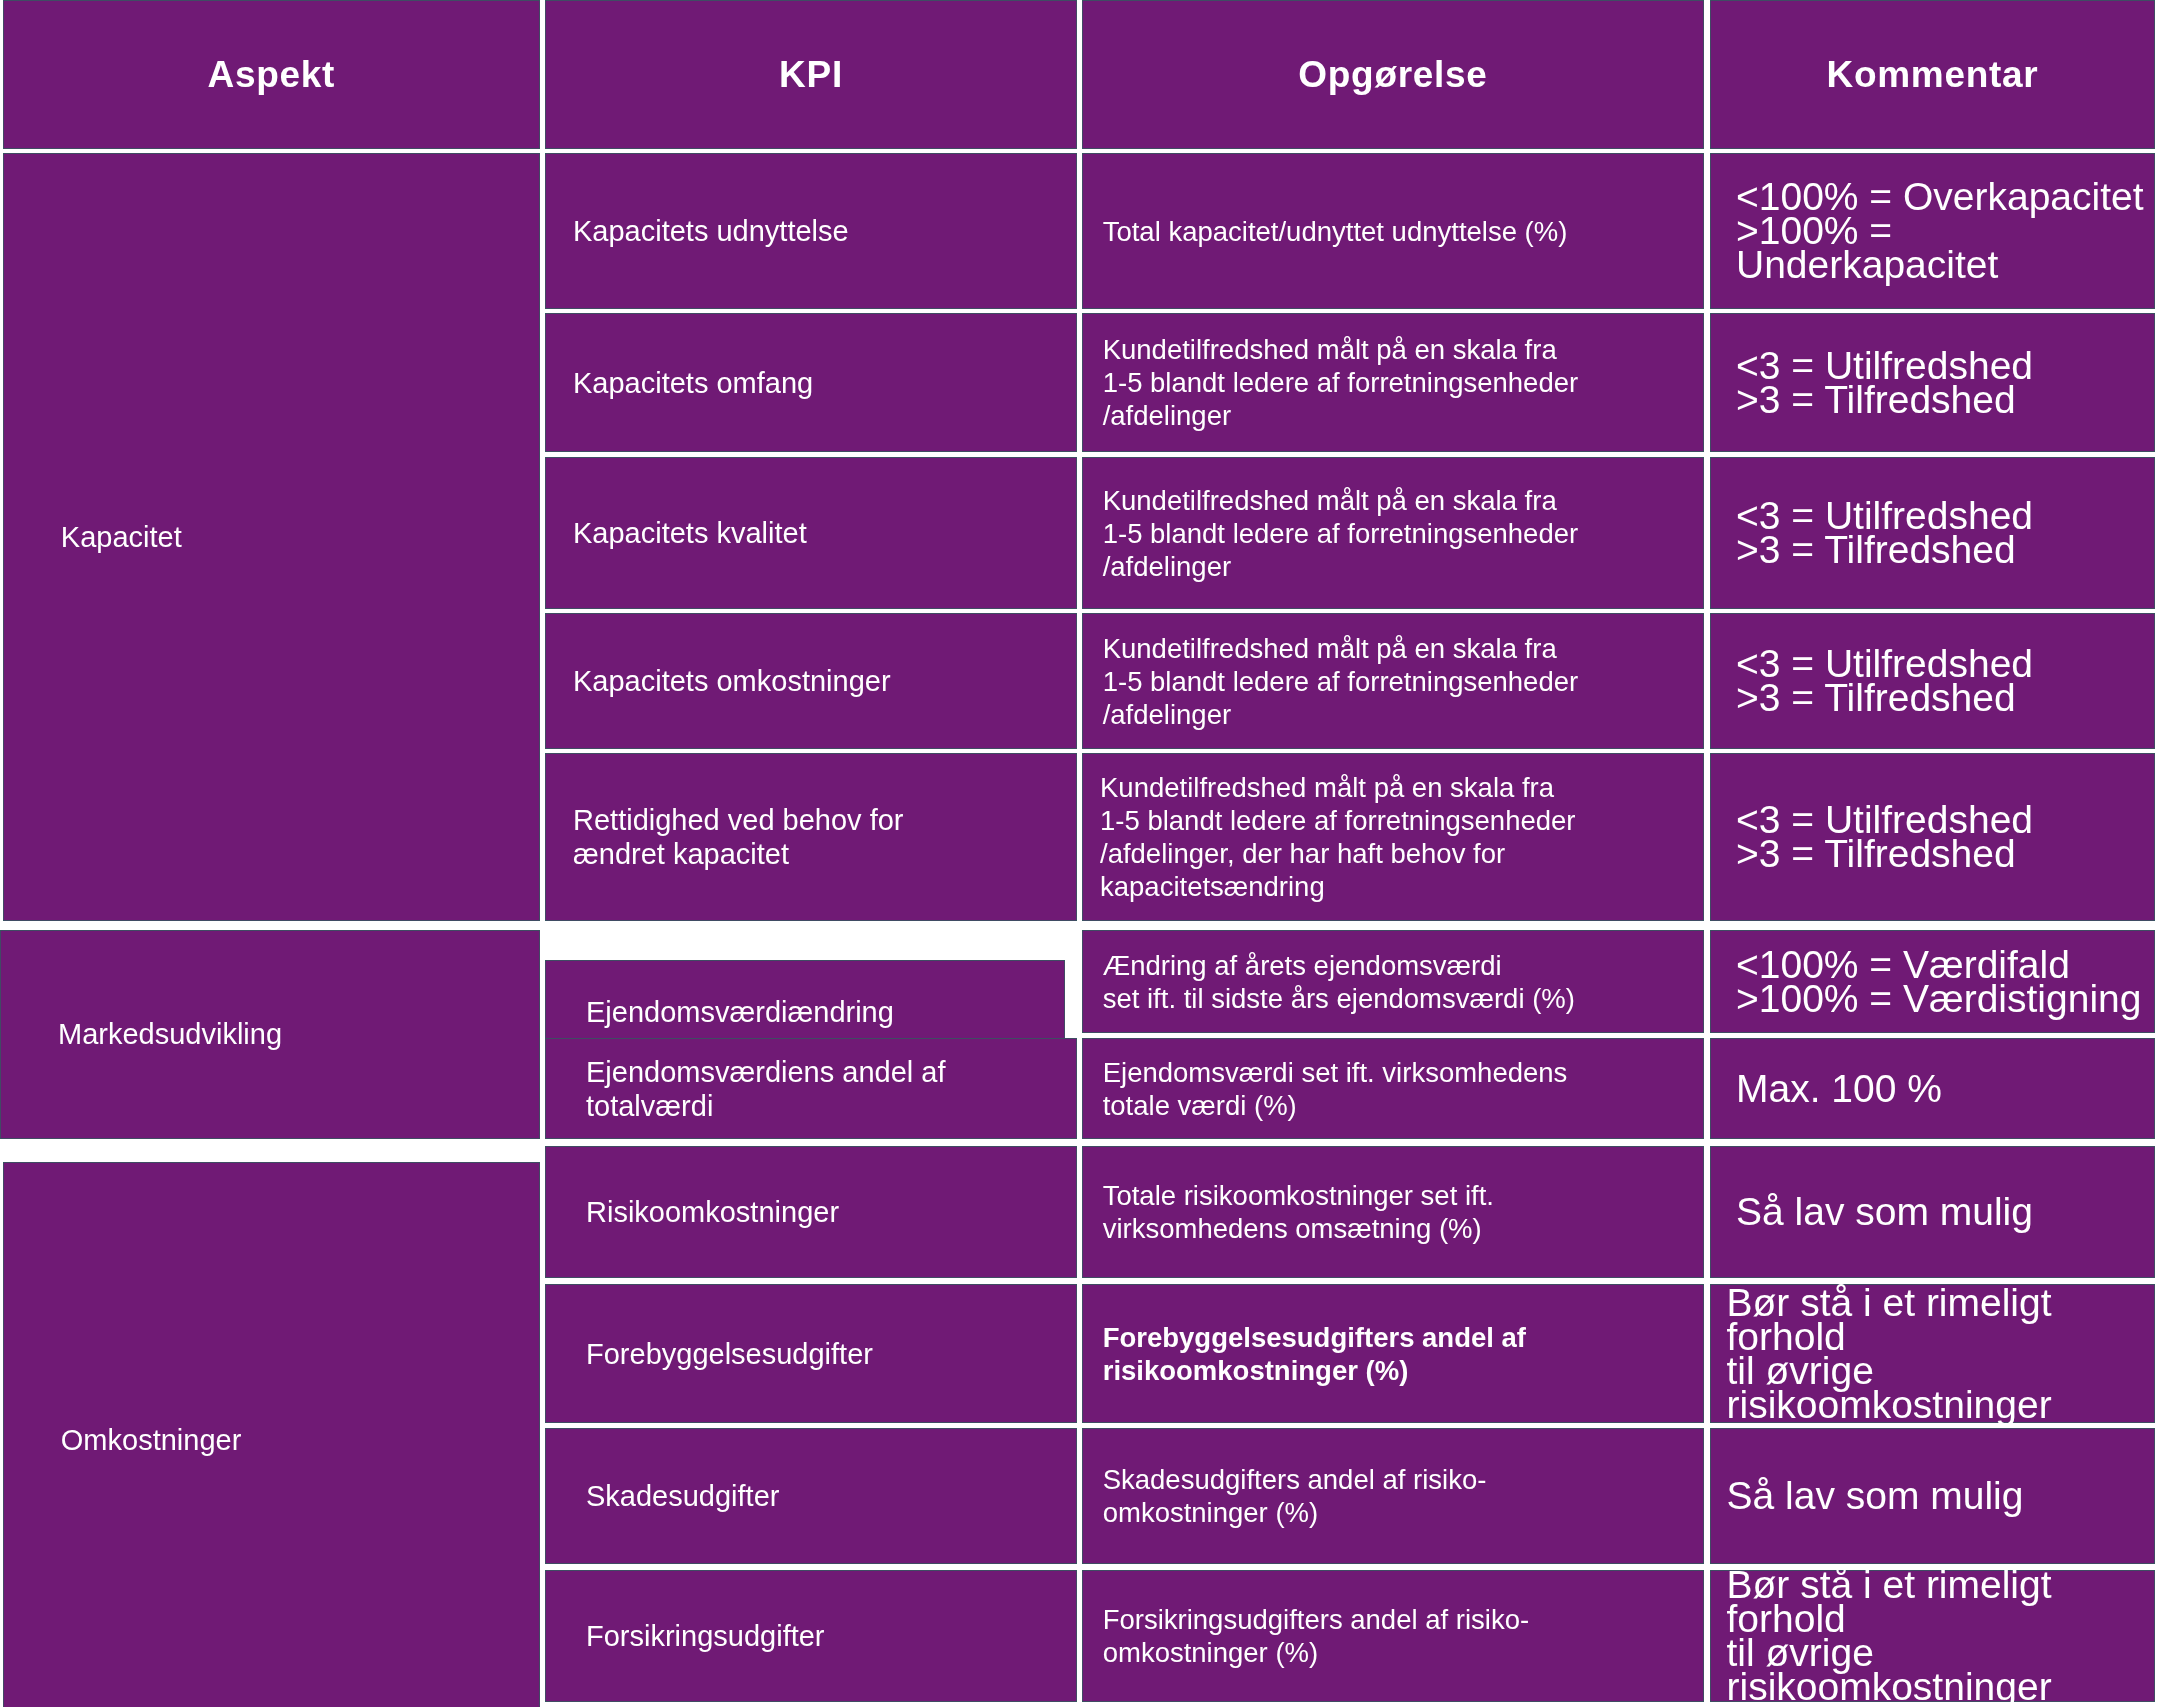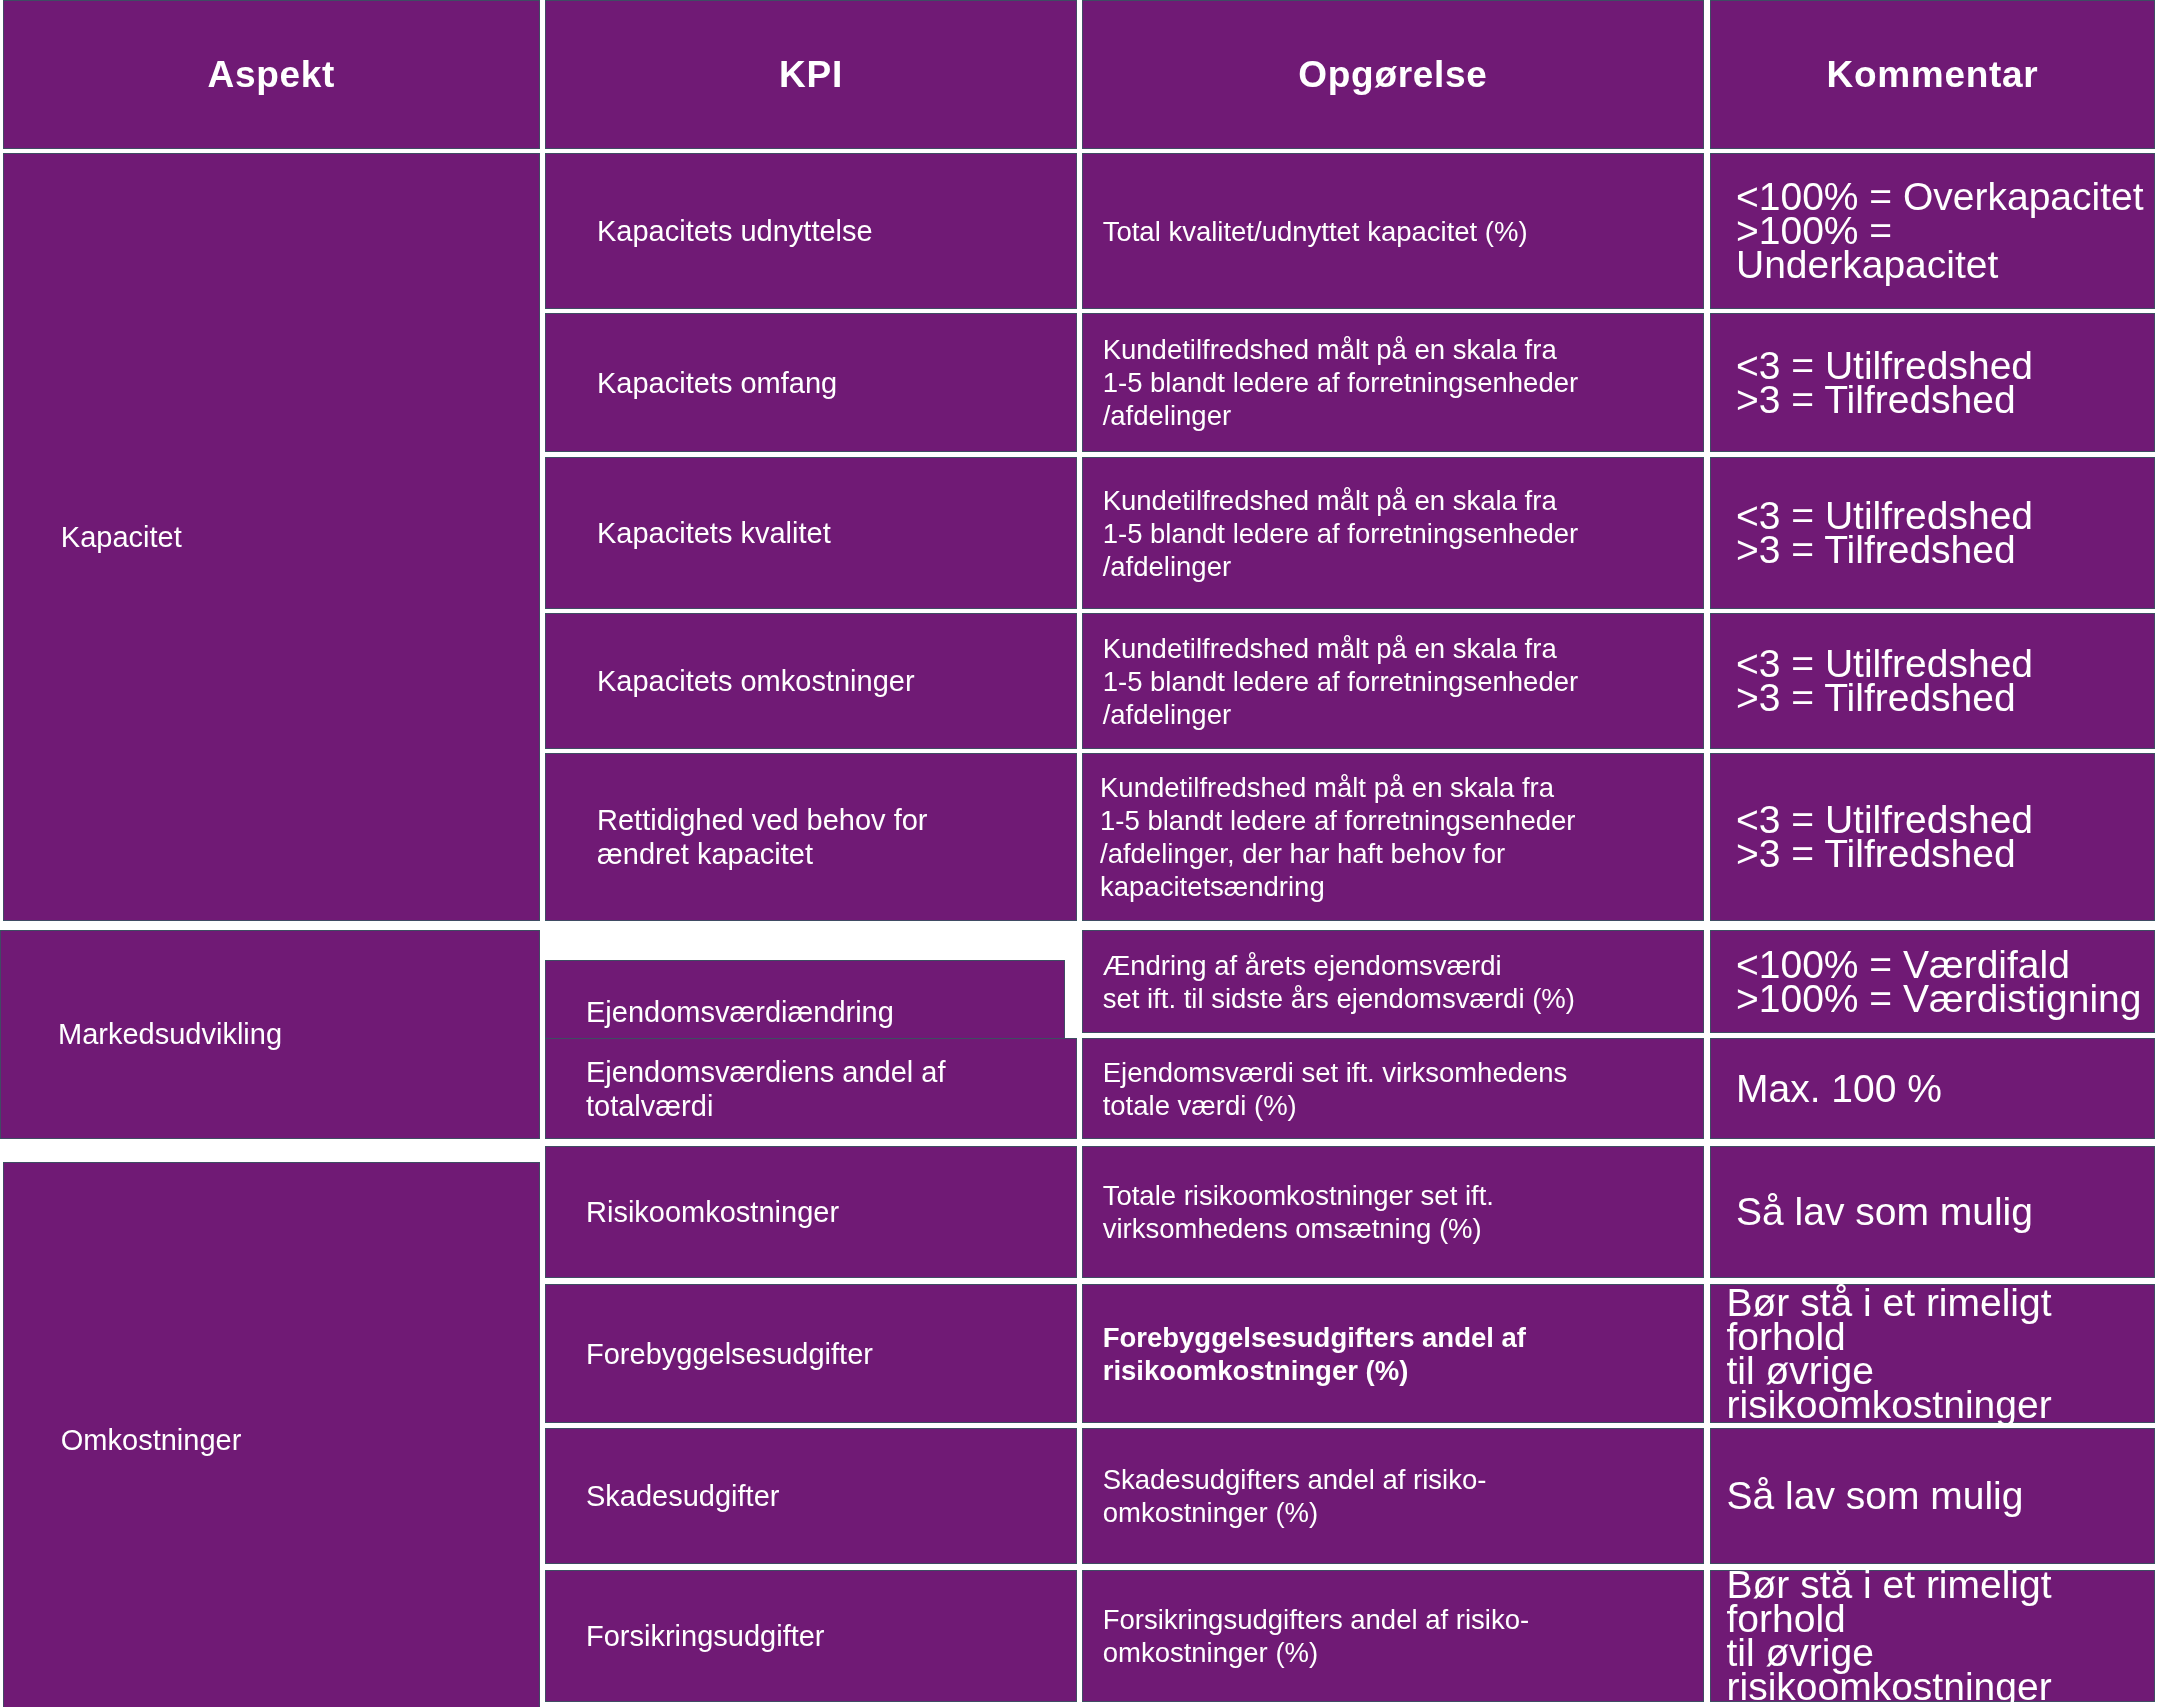--- a/index.html
+++ b/index.html
@@ -27,21 +27,21 @@
       justify-content: center;
       font-weight: bold;
       font-size: 37px;
       letter-spacing: 0.7px;
     }
     .aspect {
       padding-left: 58px;
       font-size: 29px;
     }
     .kpi {
-      padding-left: 52px;
+      padding-left: 28px;
       font-size: 29px;
       line-height: 34px;
     }
     .kpi.tight { padding-left: 41px; }
     .opg {
       padding-left: 20.7px;
       padding-right: 13.8px;
       font-size: 27.5px;
       line-height: 33px;
     }
@@ -77,21 +77,21 @@
   <span>Markedsudvikling</span>
 </div>
 <div class="cell aspect" style="left:2.8px;top:1146px;width:537px;height:556px;margin-top:16px;">
   <span>Omkostninger</span>
 </div>
 
 <div class="cell kpi" style="left:545px;top:153px;width:532px;height:156px;">
   <span class="txt">Kapacitets udnyttelse</span>
 </div>
 <div class="cell opg" style="left:1082px;top:153px;width:622px;height:156px;">
-  <span class="txt">Total kvalitet/udnyttet kapacitet (%)</span>
+  <span class="txt">Total kapacitet/udnyttet udnyttelse (%)</span>
 </div>
 <div class="cell kom" style="left:1710px;top:153px;width:445px;height:156px;">
   <span class="txt">&lt;100% = Overkapacitet
 &gt;100% = Underkapacitet</span>
 </div>
 
 <div class="cell kpi" style="left:545px;top:313px;width:532px;height:139px;">
   <span class="txt">Kapacitets omfang</span>
 </div>
 <div class="cell opg" style="left:1082px;top:313px;width:622px;height:139px;">

